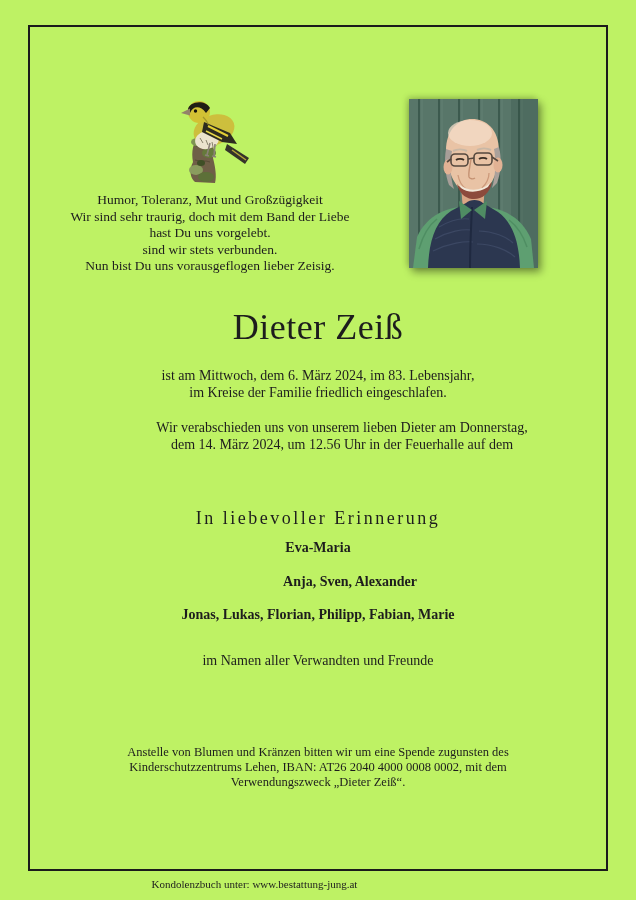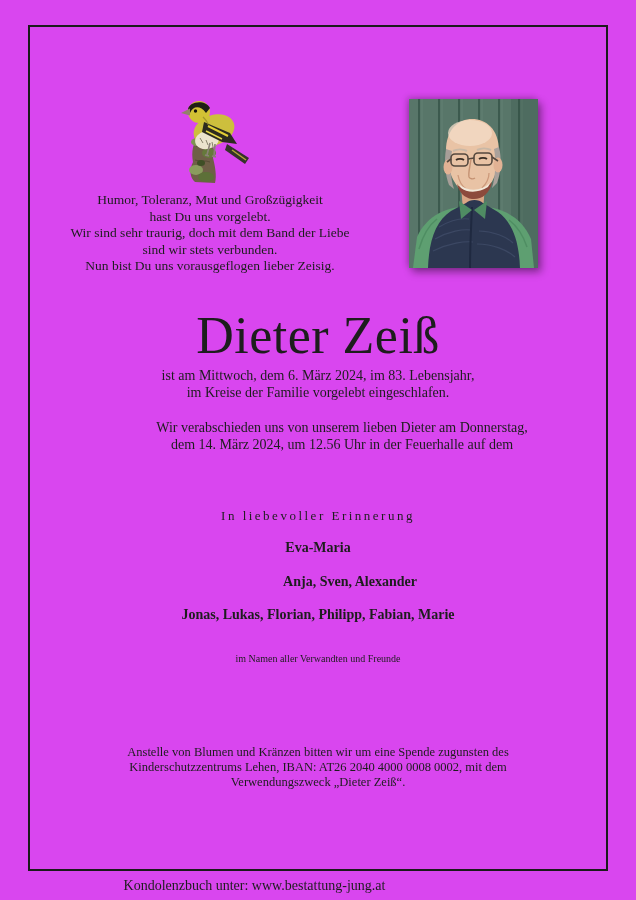--- a/index.html
+++ b/index.html
@@ -1,41 +1,41 @@
 <!DOCTYPE html>
 <html><head>
 <meta charset="utf-8">
 <style>
   html,body{margin:0;padding:0;background:#ffffff;}
-  .page{position:relative;width:636px;height:900px;background:#d946ef;overflow:hidden;
+  .page{position:relative;width:636px;height:900px;background:#bef264;overflow:hidden;
         font-family:"Liberation Serif", serif;color:#1d1d1d;text-decoration:underline;}
   .frame{position:absolute;left:28px;top:25px;width:580px;height:846px;
          border:2px solid #1b1b1b;box-sizing:border-box;}
   .bird{position:absolute;left:170px;top:86px;width:88px;height:98px;}
   .bird svg{display:block;width:100%;height:100%;}
   .photo{position:absolute;left:409px;top:99px;width:129px;height:169px;
          box-shadow:3px 4px 8px rgba(0,0,0,0.42), -2px -2px 6px rgba(0,0,0,0.18);}
   .photo svg{display:block;width:100%;height:100%;}
   .poem{position:absolute;left:30px;top:192px;width:360px;text-align:center;
         font-size:13.5px;line-height:16.5px;}
   .name{position:absolute;left:0;top:306px;width:636px;margin:0;text-align:center;
-        font-size:52px;font-weight:normal;letter-spacing:0.5px;}
+        font-size:36px;font-weight:normal;letter-spacing:0.5px;}
   .para{position:absolute;left:0;width:636px;text-align:center;
         font-size:14px;line-height:17px;}
   .death{top:367px;}
   .funeral{top:419px;padding-left:24px;}
   .remembrance{position:absolute;left:0;top:508px;width:636px;text-align:center;
-        font-size:13px;letter-spacing:2.5px;}
+        font-size:18px;letter-spacing:2.5px;}
   .mourner{position:absolute;left:0;width:636px;text-align:center;
         font-size:14px;font-weight:bold;}
   .m1{top:540px;} .m2{top:574px;margin-left:32px;} .m3{top:607px;}
-  .note{position:absolute;left:0;top:653px;width:636px;text-align:center;font-size:10px;}
+  .note{position:absolute;left:0;top:653px;width:636px;text-align:center;font-size:14px;}
   .donation{position:absolute;left:0;top:745px;width:636px;text-align:center;
         font-size:12.5px;line-height:14.8px;}
-  .footer{position:absolute;left:0;top:878px;width:509px;text-align:center;font-size:14px;}
+  .footer{position:absolute;left:0;top:878px;width:509px;text-align:center;font-size:11px;}
 </style>
 </head>
 <body>
 
 <div class="page">
 
   <div class="frame"></div>
 
   <div class="bird">
     <svg viewBox="0 0 88 98">
@@ -66,22 +66,22 @@
       <circle cx="25.5" cy="25" r="1.7" fill="#14120c"></circle>
       <polygon points="11,27 20,22.5 20,29.5" fill="#93826a"></polygon>
 
       <path d="M40,57 L37,69 M45,58 L44,70" stroke="#8b8177" stroke-width="1.6" fill="none"></path>
       <path d="M35,69 L39,70 M42,70 L46,71" stroke="#8b8177" stroke-width="1.3" fill="none"></path>
     </svg>
   </div>
 
   <div class="poem">
     <div>Humor, Toleranz, Mut und Großzügigkeit</div>
+    <div>Wir sind sehr traurig, doch mit dem Band der Liebe</div>
     <div>hast Du uns vorgelebt.</div>
-    <div>Wir sind sehr traurig, doch mit dem Band der Liebe</div>
     <div>sind wir stets verbunden.</div>
     <div>Nun bist Du uns vorausgeflogen lieber Zeisig.</div>
   </div>
 
   <div class="photo">
     <svg viewBox="0 0 129 169">
 
       <rect width="129" height="169" fill="#587669"></rect>
       <g stroke="#3c5a4e" stroke-width="2">
         <line x1="10" y1="0" x2="10" y2="169"></line>
@@ -149,21 +149,21 @@
 
       <path d="M48,85 C56,95 74,94 83,83 C81,95 72,101 63,100 C55,99 50,93 48,85 Z" fill="#8c4a3c"></path>
       <path d="M50,85.5 C60,93 72,92.5 81,84 L79,88 C70,94 58,94 52,89 Z" fill="#f2e8d9"></path>
     </svg>
   </div>
 
   <h1 class="name">Dieter Zeiß</h1>
 
   <div class="para death">
     <div>ist am Mittwoch, dem 6. März 2024, im 83. Lebensjahr,</div>
-    <div>im Kreise der Familie vorgelebt eingeschlafen.</div>
+    <div>im Kreise der Familie friedlich eingeschlafen.</div>
   </div>
 
   <div class="para funeral">
     <div>Wir verabschieden uns von unserem lieben Dieter am Donnerstag,</div>
     <div>dem 14. März 2024, um 12.56 Uhr in der Feuerhalle auf dem</div>
   </div>
 
   <div class="remembrance">In liebevoller Erinnerung</div>
 
   <div class="mourner m1">Eva-Maria</div>

